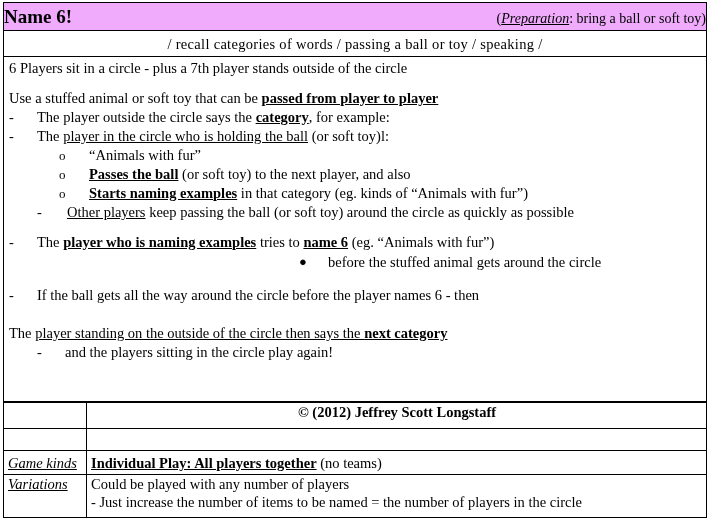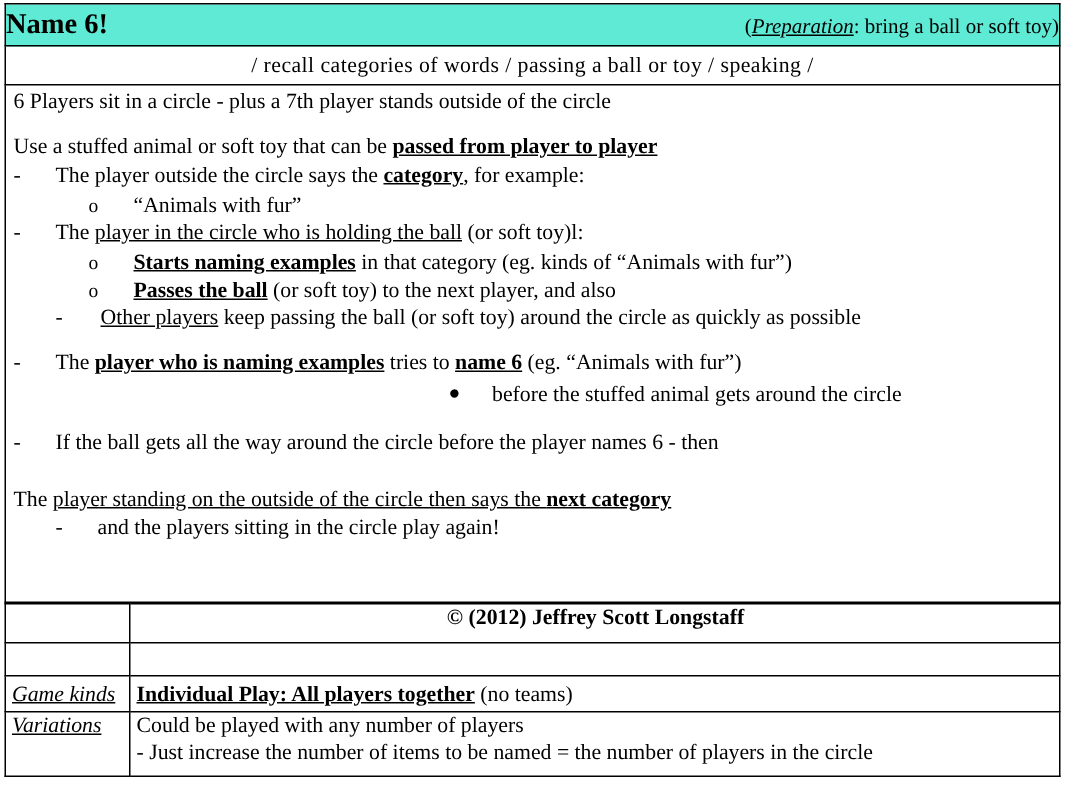--- a/index.html
+++ b/index.html
@@ -28,21 +28,21 @@
     margin: 2px 0 0 3px;
     border-collapse: collapse;
     table-layout: fixed;
   }
   .hdr-table td {
     border: 1px solid #000000;
     padding: 0;
     vertical-align: middle;
   }
   .hdr-row-title td {
-    background: #5eead4;
+    background: #f0abfc;
     height: 27px;
   }
   .title-cell {
     padding: 0 6px 0 7px;
   }
   .title-flex {
     display: flex;
     align-items: baseline;
     justify-content: space-between;
     width: 100%;
@@ -173,27 +173,27 @@
   <div class="body-box">
 
     <div class="ln">6 Players sit in a circle -  plus a 7th player stands outside of the circle</div>
 
     <div class="spacer"></div>
 
     <div class="ln"><span>Use a stuffed animal or soft toy that can be </span><span class="bu">passed from player to player</span></div>
 
     <div class="ln lvl1"><span class="mk">-</span><span>The player outside the circle says the </span><span class="bu">category</span><span>, for example:</span></div>
 
+    <div class="ln lvl1"><span class="mk">-</span><span>The </span><span class="u">player in the circle who is holding the ball</span><span> (or soft toy)l:</span></div>
+
     <div class="ln lvl2"><span class="mk oo">o</span><span>“Animals with fur”</span></div>
 
-    <div class="ln lvl1"><span class="mk">-</span><span>The </span><span class="u">player in the circle who is holding the ball</span><span> (or soft toy)l:</span></div>
+    <div class="ln lvl2"><span class="mk oo">o</span><span class="bu">Passes the ball</span><span> (or soft toy) to the next player, and also</span></div>
 
     <div class="ln lvl2"><span class="mk oo">o</span><span class="bu">Starts naming examples</span><span> in that category (eg. kinds of “Animals with fur”)</span></div>
-
-    <div class="ln lvl2"><span class="mk oo">o</span><span class="bu">Passes the ball</span><span> (or soft toy) to the next player, and also</span></div>
 
     <div class="ln lvl2b"><span class="mk">-</span><span class="u">Other players</span><span> keep passing the ball (or soft toy) around the circle as quickly as possible</span></div>
 
     <div class="spacer"></div>
 
     <div class="ln lvl1"><span class="mk">-</span><span>The </span><span class="bu">player who is naming examples</span><span> tries to </span><span class="bu">name 6</span><span> (eg. “Animals with fur”)</span></div>
 
     <div class="ln lvl-dot"><span class="mk dot">●</span><span>before the stuffed animal gets around the circle</span></div>
 
     <div class="spacer-lg"></div>

